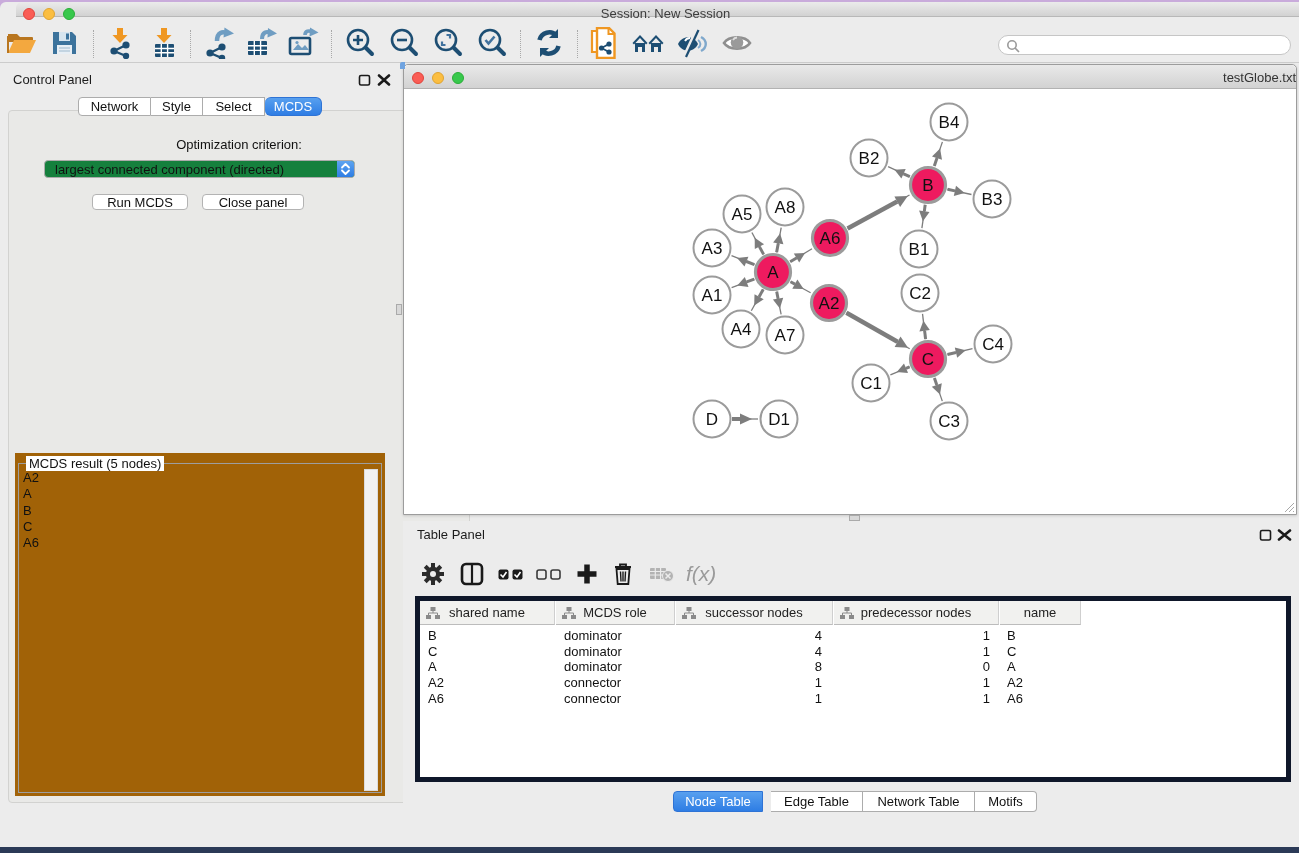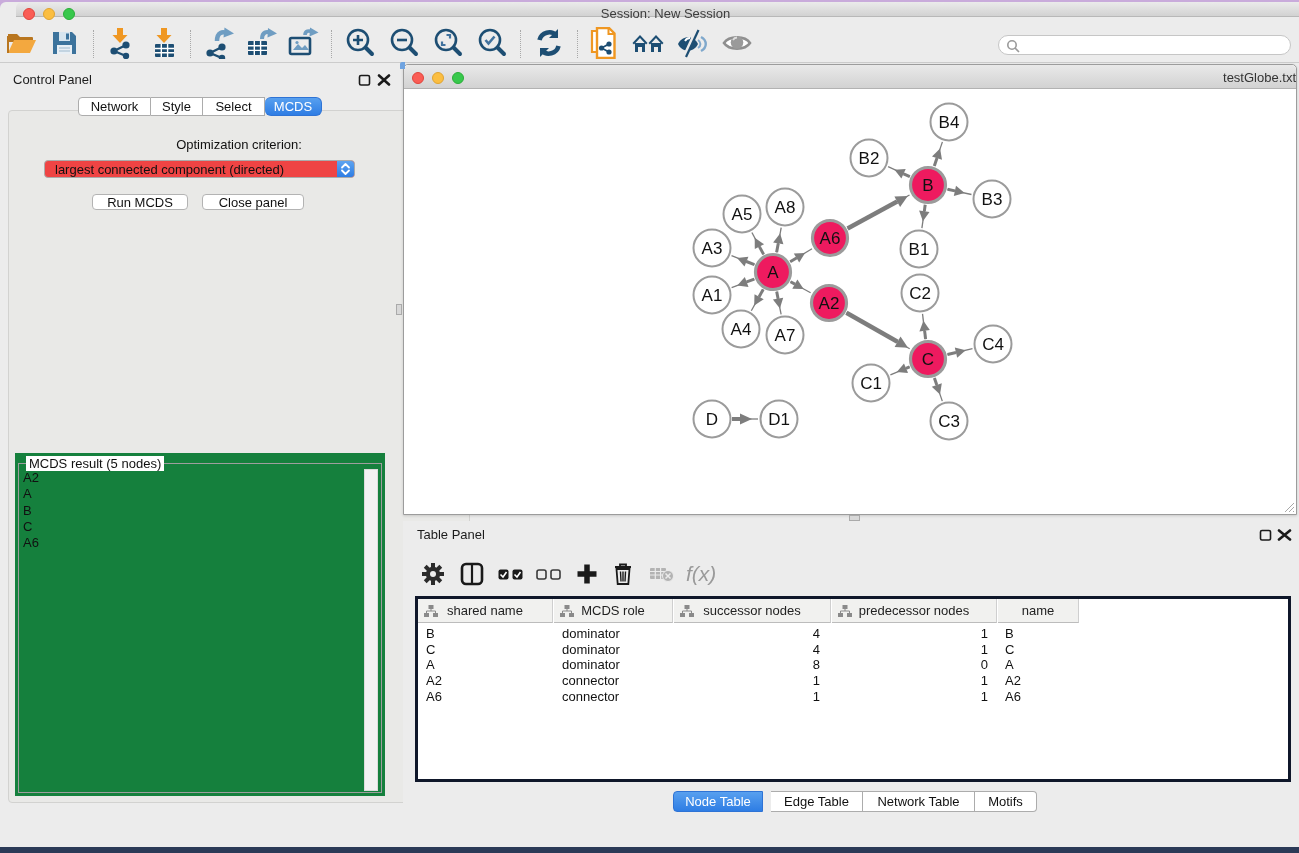--- a/index.html
+++ b/index.html
@@ -23,37 +23,37 @@
 #statusbar { position:absolute; left:0; top:808px; width:1299px; height:37px; background:#ececec; border-top:1px solid #d2d2d2; }
 
 #cp { position:absolute; left:0; top:62px; width:400px; height:748px; background:#ececec; }
 #cp .hdr { position:absolute; left:13px; top:8px; font-size:13px; color:#1c1c1c; }
 .tabrow { position:absolute; display:flex; z-index:2;align-items:center; }
 .tab { height:19px; font-size:13px; color:#111; background:#fff; border:1px solid #acacac; border-left:none; display:flex; align-items:center; justify-content:center; }
 .tab.first { border-left:1px solid #acacac; border-radius:4px 0 0 4px; }
 .tab.last { border-radius:0 4px 4px 0; }
 .tab.sel { background:linear-gradient(#58a0ef,#2e7de4); color:#fff; border-color:#2e73d5; }
 #cppanel { position:absolute; left:8px; top:46px; width:462px; height:693px; background:#e9e9e7; border:1px solid #d2d2d0; border-radius:4px; }
-#mcdslist { position:absolute; left:6px; top:342px; width:370px; height:343px; background:#15803d; }
+#mcdslist { position:absolute; left:6px; top:342px; width:370px; height:343px; background:#a16207; }
 #fieldset { position:absolute; left:3px; top:10px; right:3px; bottom:3px; border:1px solid #9e9e9e; }
 #legend { position:absolute; left:7px; top:-8px; background:#fff; padding:0 3px; font-size:13px; color:#111; }
 #sbtrack { position:absolute; right:3px; top:5px; bottom:1px; width:14px; background:#f2f2f2; border:1px solid #dcdcdc; }
 #listitems { position:absolute; left:4px; top:6px; font-size:13px; color:#111; line-height:16.3px; }
 
 #netwin { position:absolute; left:403px; top:62px; width:894px; height:451px; background:#fff; border:1px solid #9c9c9c; border-radius:5px 5px 0 0; box-shadow:0 1px 3px rgba(0,0,0,0.15); }
 #nettitle { position:absolute; left:0; top:0; width:100%; height:24px; background:linear-gradient(#e9e9e9,#d2d2d2); border-radius:5px 5px 0 0; border-bottom:1px solid #b2b2b2; }
 #nettitle .t1 { left:8px; top:7px;  background:#fa5d55; border:1px solid #e0443c; }
 #nettitle .t2 { left:28px; top:7px; background:#fbbe41; border:1px solid #e0a431; }
 #nettitle .t3 { left:48px; top:7px; background:#38c84c; border:1px solid #2aae38; }
 #nettitle .wt { position:absolute; top:5px; width:100%; text-align:right; font-size:13px; color:#333; }
 #grip { position:absolute; right:1px; bottom:1px; width:12px; height:12px; }
 
 #tp { position:absolute; left:403px; top:519px; width:896px; height:291px; background:#ececec; }
 #tp .hdr { position:absolute; left:14px; top:6px; font-size:13px; color:#1c1c1c; }
-#tbl { position:absolute; left:12px; top:75px; width:876px; height:186px; background:#fff; border:3px solid #0f172a; }
+#tbl { position:absolute; left:12px; top:75px; width:876px; height:186px; background:#fff; border:5px solid #0f172a; }
 .thead { position:absolute; left:0; top:0; height:24px; background:#f1f1ef; border-bottom:1px solid #bcbcbc; font-size:13px; color:#222; }
 .thead svg { position:absolute; left:6px; top:6px; }
 .thead .lbl { position:absolute; left:0; top:4px; width:100%; text-align:center; }
 .thead .lbl { flex:1; text-align:center; }
 .trow { position:absolute; font-size:13px; color:#111; height:15.7px; line-height:15.7px; }
 
 #btabs { position:absolute; left:270px; top:270px; display:flex; }
 
 #membtn { position:absolute; left:1216px; top:13px; width:69px; height:21px; background:#fdfdfd; border:1px solid #b9b9b9; border-radius:3px; font-size:11px; color:#222; }
 #listbtn { position:absolute; left:12px; top:14px; width:23px; height:21px; background:#f7f7f7; border:1px solid #a9a9a9; border-radius:3px; }
@@ -196,21 +196,21 @@
       <path d="M21 1.5 L26 6 L31 1.5 M21 10.5 L26 6 L31 10.5" stroke="#1a1a1a" stroke-width="2.6" fill="none" stroke-linecap="round" transform="rotate(0)"></path>
     </svg>
     <div class="tabrow" style="left:78px; top:33px;">
       <div class="tab first" style="width:73px;">Network</div>
       <div class="tab" style="width:52px;">Style</div>
       <div class="tab" style="width:62px;">Select</div>
       <div class="tab sel last" style="width:57px;border-radius:6px;">MCDS</div>
     </div>
     <div id="cppanel">
       <div class="abs" style="left:0;top:26px;width:100%;text-align:center;font-size:13px;color:#111;">Optimization criterion:</div>
-      <div class="abs" style="left:35px;top:49px;width:311px;height:18px;background:#ef4444;border:1px solid #ababab;border-radius:4px;">
+      <div class="abs" style="left:35px;top:49px;width:311px;height:18px;background:#15803d;border:1px solid #ababab;border-radius:4px;">
         <div class="abs" style="left:10px;top:1px;font-size:13px;color:#111;">largest connected component (directed)</div>
         <div class="abs" style="right:0;top:0;width:17px;height:16px;background:linear-gradient(#5ea4f0,#2e7de4);border-radius:0 3px 3px 0;">
           <svg width="17" height="16" viewBox="0 0 17 16">
               <path d="M5 6.5 L8.5 3 L12 6.5 M5 9.5 L8.5 13 L12 9.5" stroke="#fff" stroke-width="1.8" fill="none" stroke-linecap="round" stroke-linejoin="round"></path>
             </svg>
         </div>
       </div>
       <div class="abs" style="left:83px;top:83px;width:96px;height:16px;background:#fff;border:1px solid #b3b3b3;border-radius:4px;text-align:center;font-size:13px;color:#111;line-height:15px;">Run MCDS</div>
       <div class="abs" style="left:193px;top:83px;width:102px;height:16px;background:#fff;border:1px solid #b3b3b3;border-radius:4px;text-align:center;font-size:13px;color:#111;line-height:15px;">Close panel</div>
       <div id="mcdslist">

